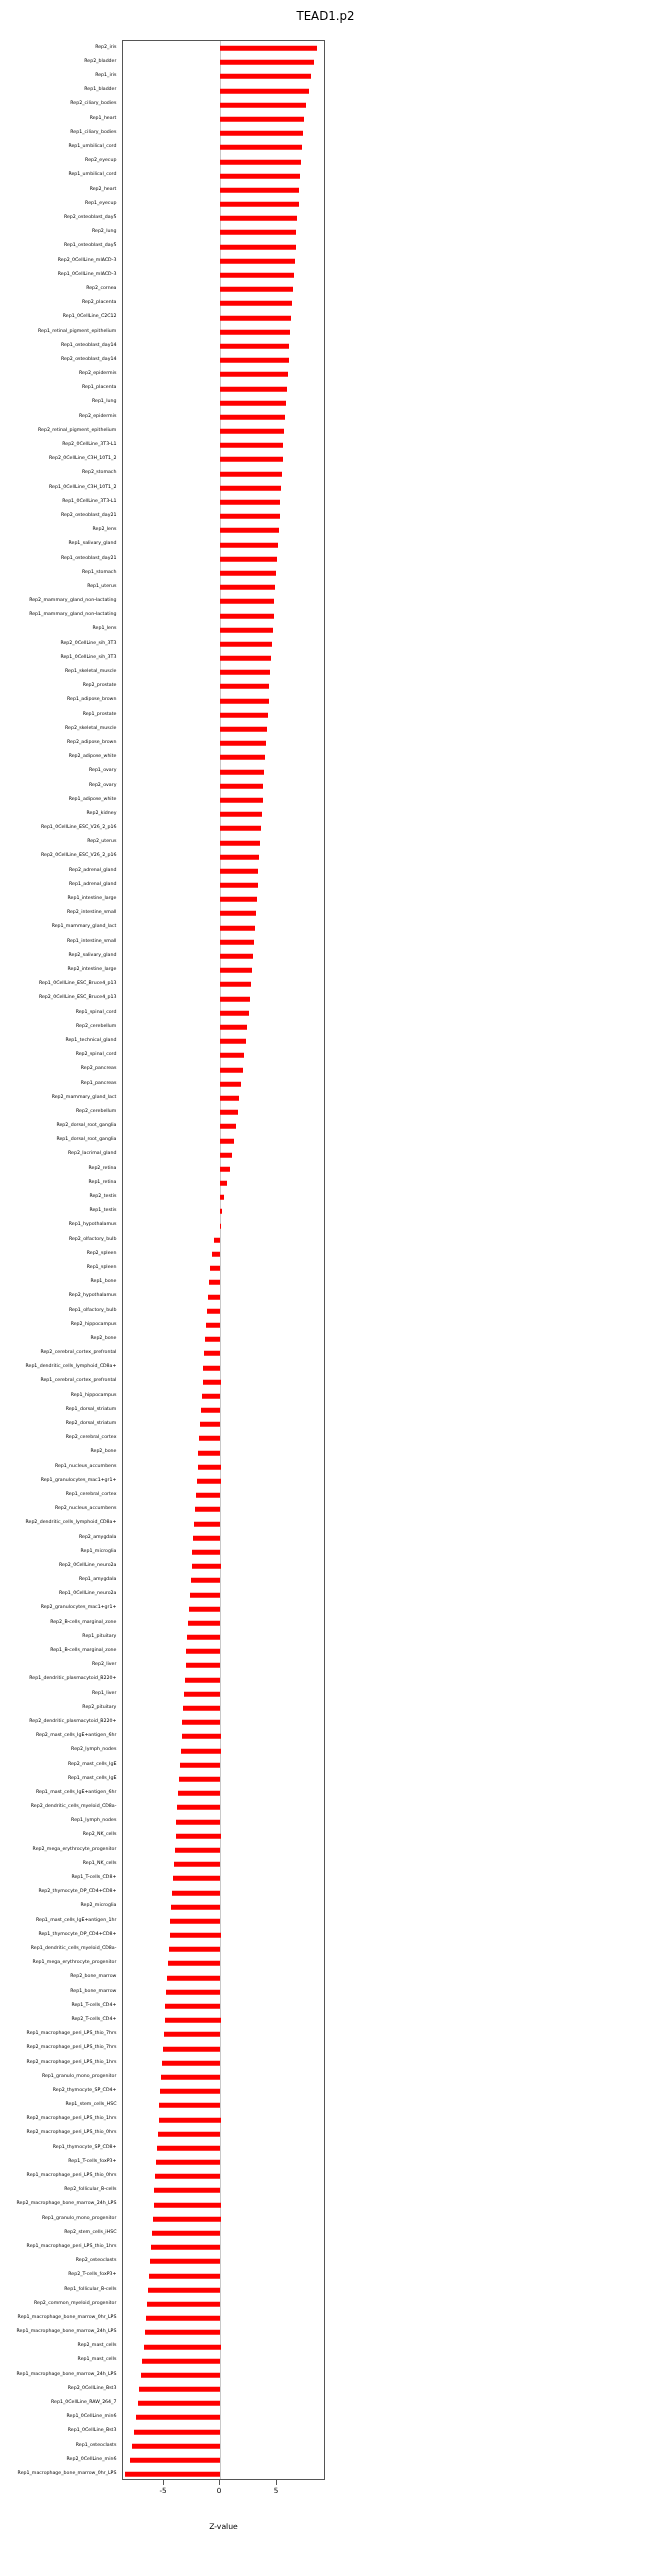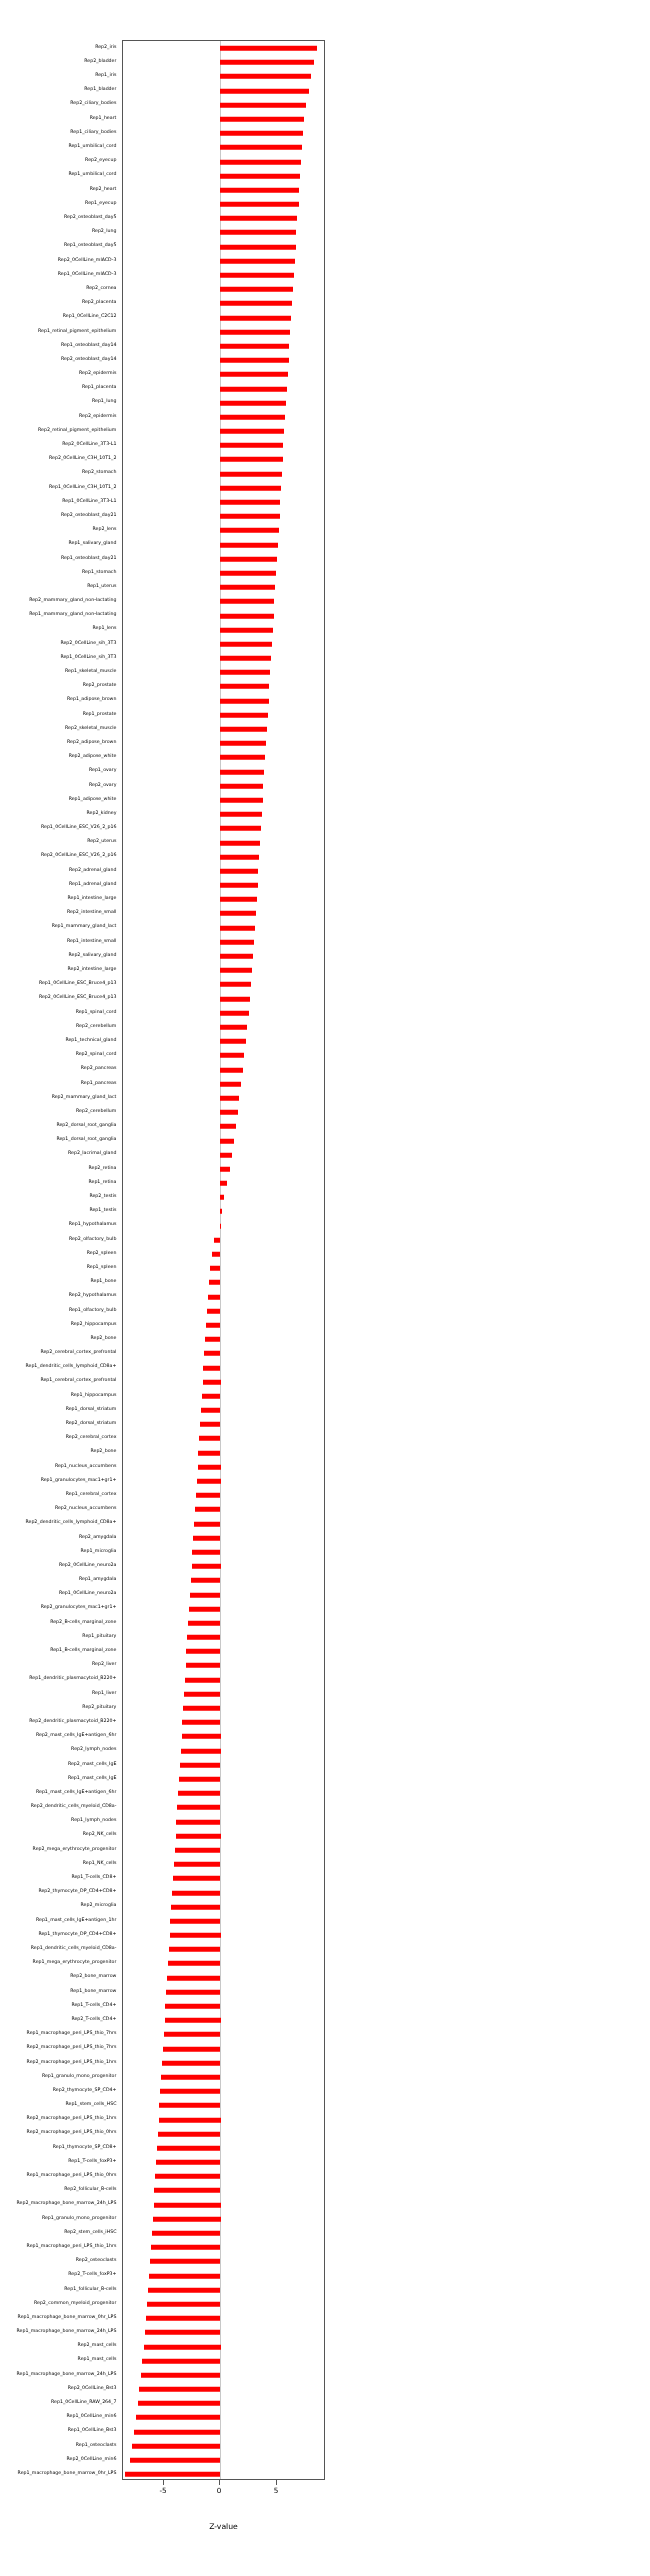--- a/index.html
+++ b/index.html
@@ -17,20 +17,21 @@
   .tick{position:absolute;top:0;width:0.9px;height:4.5px;background:#555;}
   .ticklab{position:absolute;top:6.3px;font-size:7.2px;color:#000;transform:translateX(-50%);}
   .xlabel{position:absolute;left:122px;top:2522px;width:203px;text-align:center;font-size:7.7px;}
   .zeroline{position:absolute;top:0;width:0.9px;height:100%;background:#c8c8c8;}
 </style>
 </head>
 <body>
 
 <div class="page">
 
+  <div class="title">TEAD1.p2</div>
 
   <div class="labels" id="labels">
       <div class="lab" style="top: 4.7px;">Rep2_iris</div>
       <div class="lab" style="top: 19px;">Rep2_bladder</div>
       <div class="lab" style="top: 33px;">Rep1_iris</div>
       <div class="lab" style="top: 47px;">Rep1_bladder</div>
       <div class="lab" style="top: 61px;">Rep2_ciliary_bodies</div>
       <div class="lab" style="top: 76px;">Rep1_heart</div>
       <div class="lab" style="top: 90px;">Rep1_ciliary_bodies</div>
       <div class="lab" style="top: 104px;">Rep1_umbilical_cord</div>

